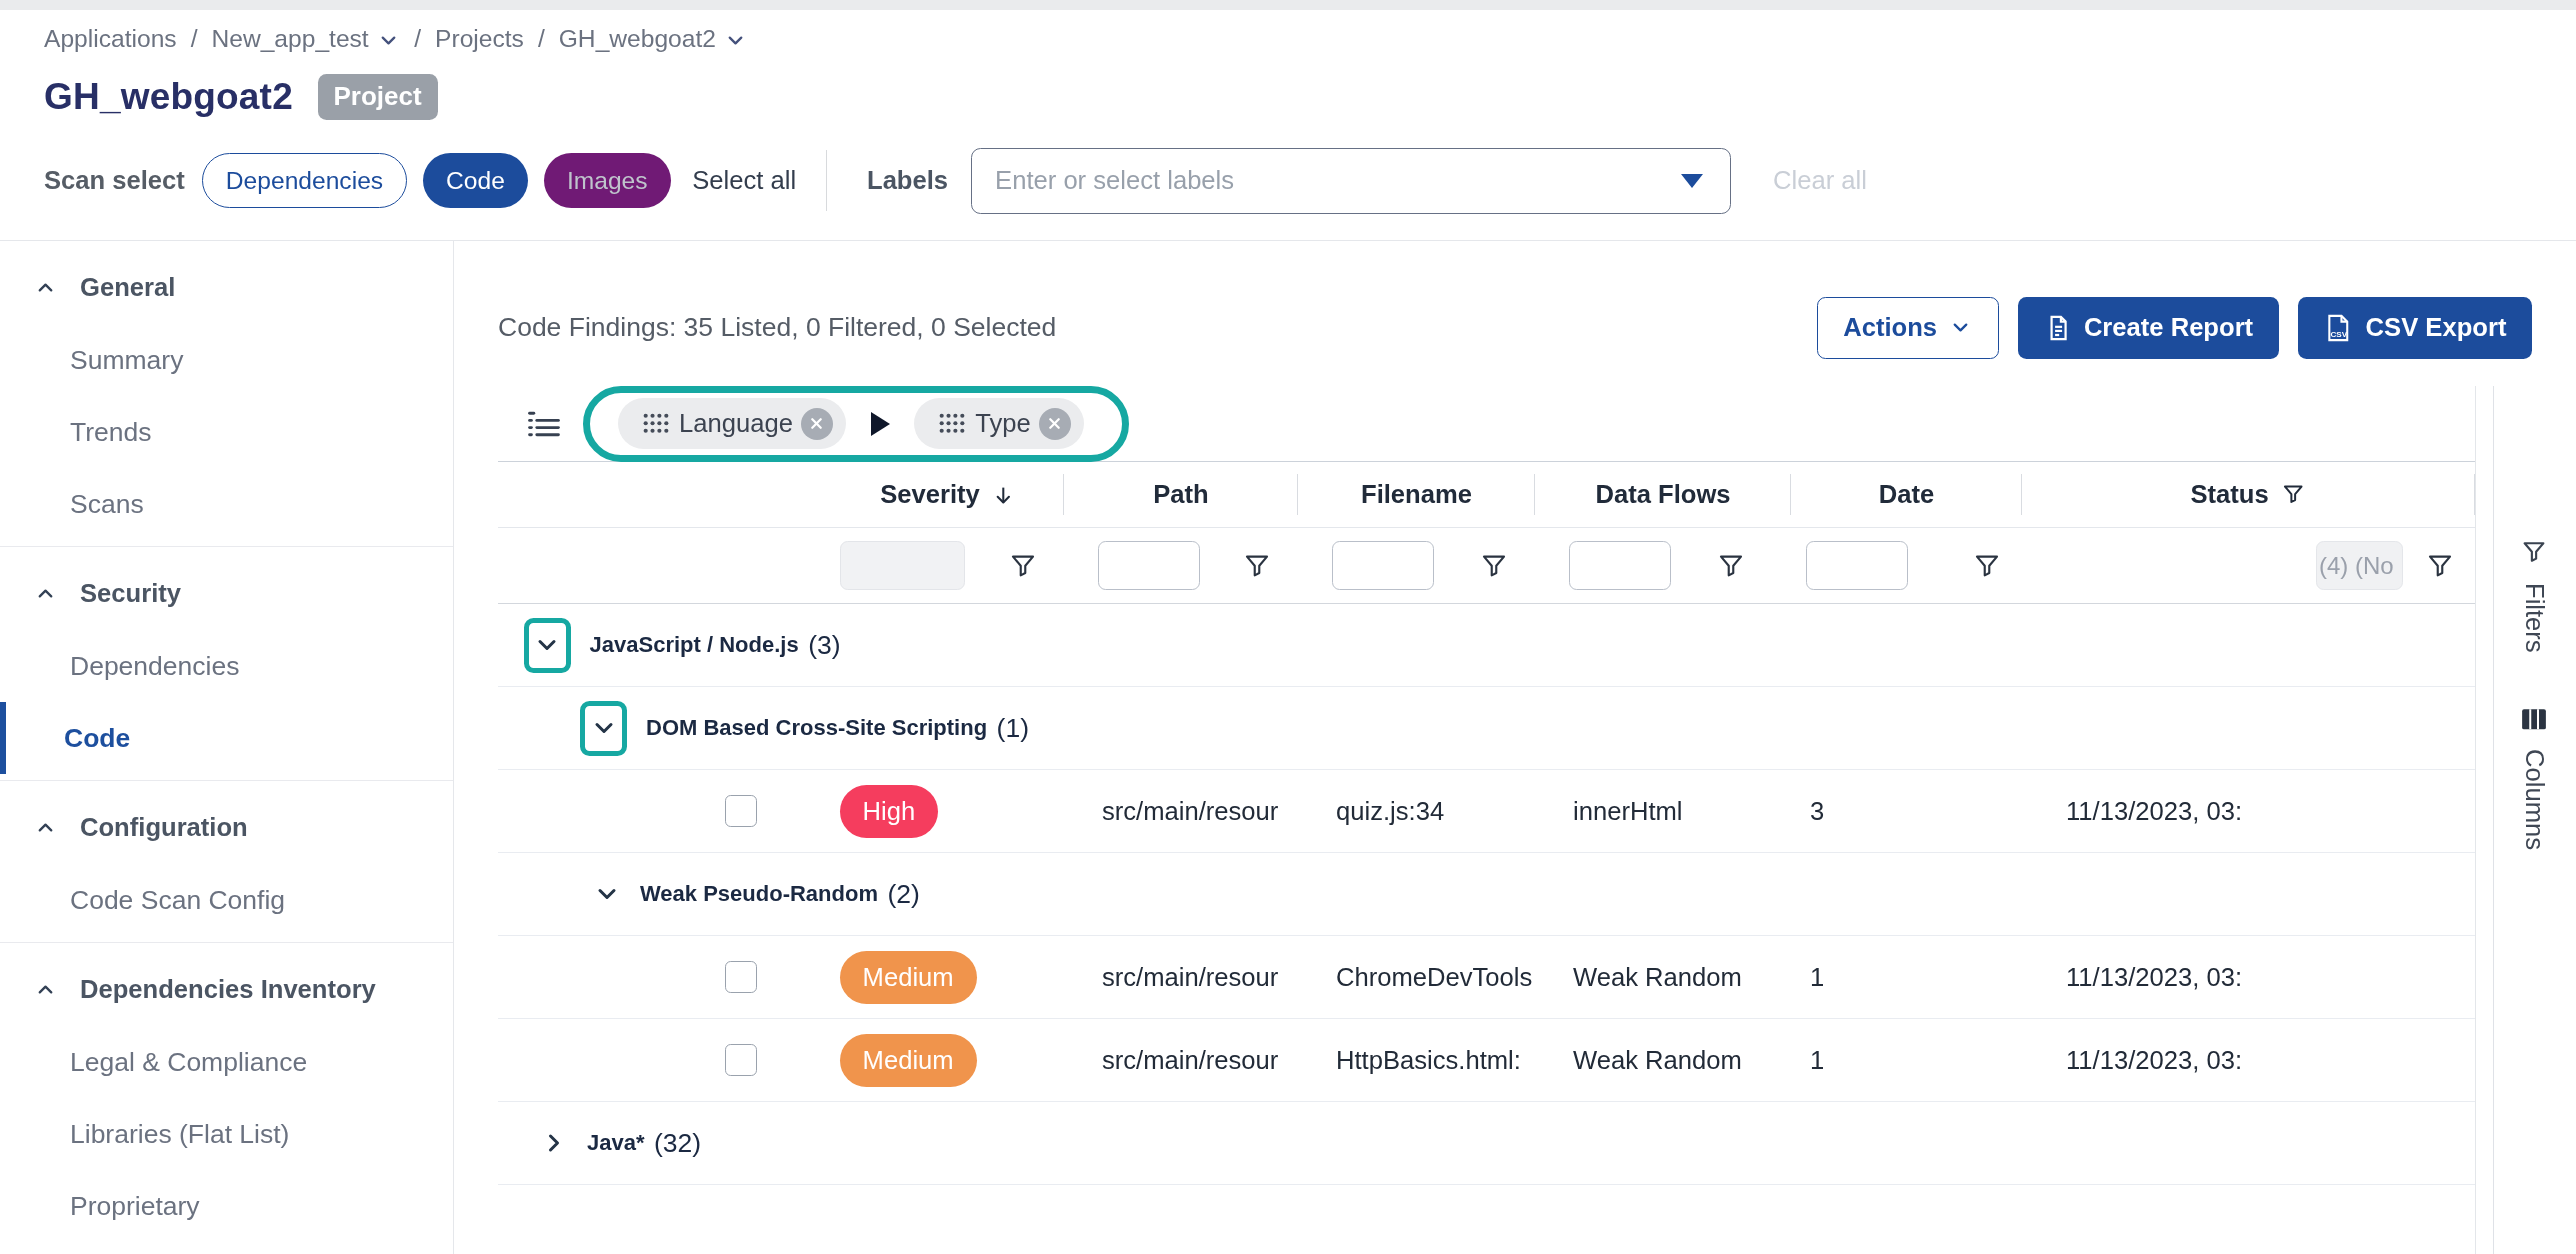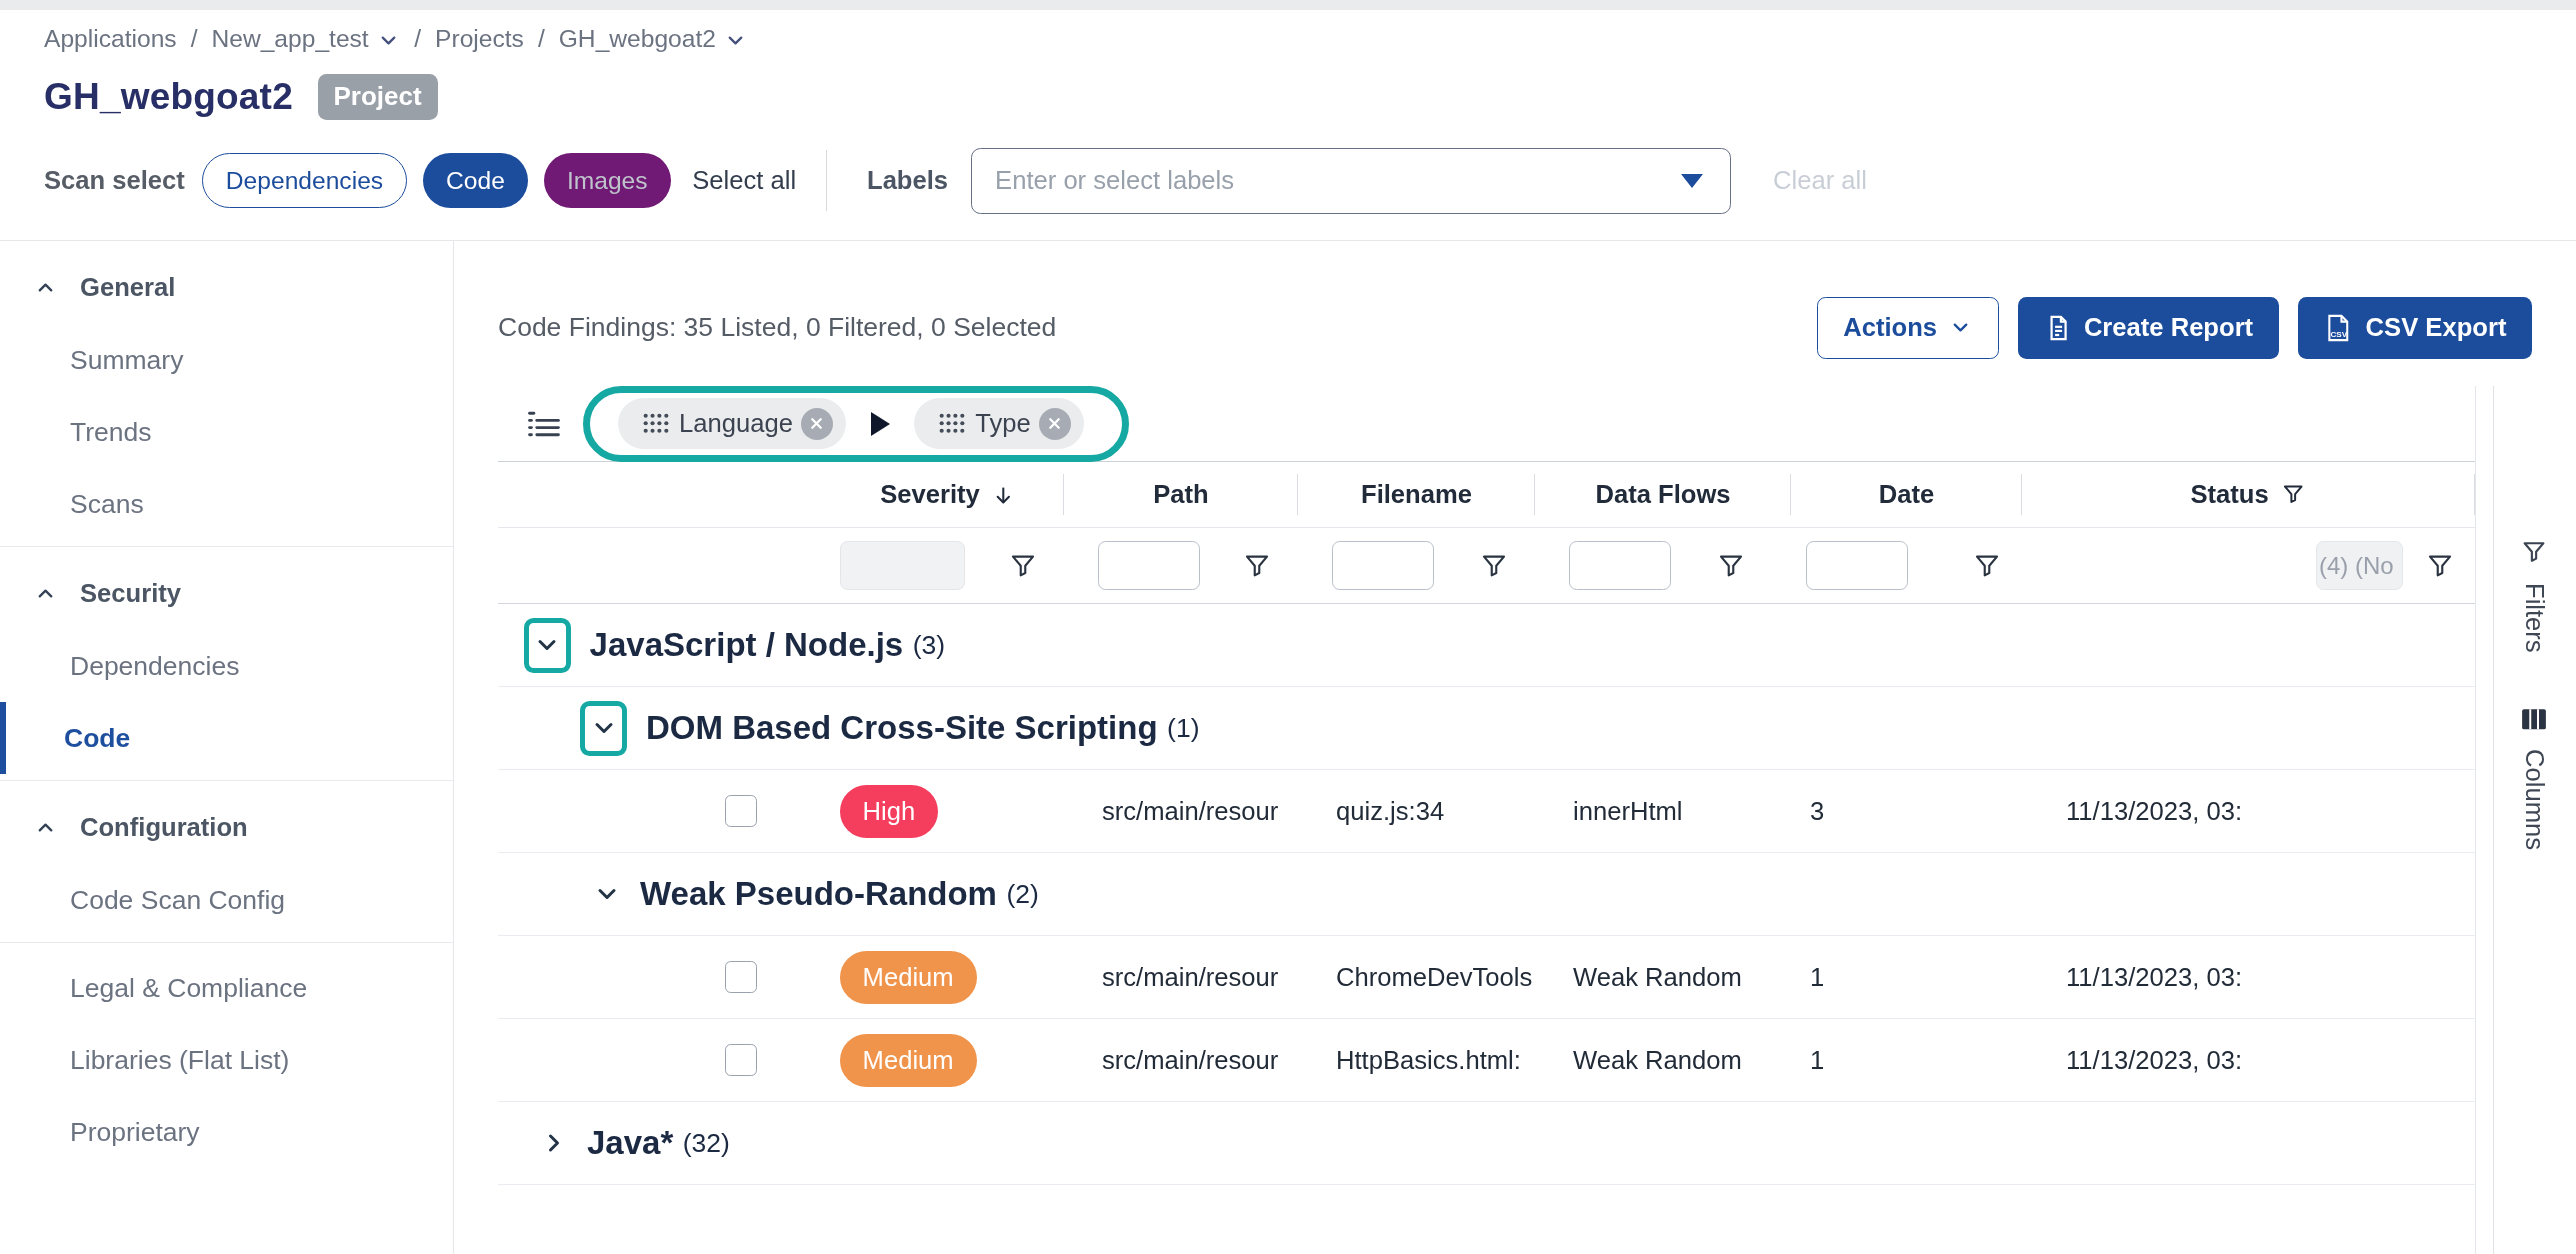--- a/index.html
+++ b/index.html
@@ -97,21 +97,21 @@
         font-size:24px;display:flex;align-items:center;padding-left:2px;box-sizing:border-box;
         overflow:hidden;white-space:nowrap;cursor:pointer;margin-left:21px;}
   .ffunnel{margin-left:auto;display:inline-flex;cursor:pointer;}
 
   .tbody{display:flex;flex-direction:column;}
   .trow{height:83px;display:flex;align-items:center;border-bottom:0.9px solid #e9ecf1;box-sizing:border-box;}
   .trow.group{cursor:pointer;}
   .annbox{width:47px;height:55px;box-sizing:border-box;border:5.7px solid #16a8a2;border-radius:9.5px;
         display:inline-flex;align-items:center;justify-content:center;flex:none;}
   .gchev{display:inline-flex;align-items:center;}
-  .glabel{font-size:33px;font-weight:700;color:#1b2942;margin-left:19px;white-space:nowrap;}
+  .glabel{font-size:22px;font-weight:700;color:#1b2942;margin-left:19px;white-space:nowrap;}
   .gcount{font-size:26.5px;color:#1b2942;margin-left:9.5px;}
   .cell{height:100%;display:flex;align-items:center;padding-left:38px;box-sizing:border-box;
         overflow:hidden;white-space:nowrap;font-size:25.6px;color:#222b38;}
   .cell.col-select{padding-left:0;}
   .cell.col-severity{padding-left:7.6px;}
   .checkbox{width:32px;height:32px;border:1.9px solid #9aa2ad;border-radius:5.7px;background:#fff;margin-left:227px;
         box-sizing:border-box;cursor:pointer;flex:none;}
   .sevpill{height:53px;border-radius:26.5px;display:inline-flex;align-items:center;padding:0 23px;color:#fff;font-size:25.6px;}
 
   .col-select{width:334px;flex:none;}
@@ -211,20 +211,28 @@
             <span class="side-chev">
               <svg width="23" height="23" viewBox="0 0 24 24" fill="none" stroke="#334155" stroke-width="2.4" stroke-linecap="round" stroke-linejoin="round">
                 <polyline points="6 15 12 9 18 15"></polyline>
               </svg>
             </span>
             <span class="t">Configuration</span>
           </div>
           <div class="side-item">Code Scan Config</div>
         </div>
         <div class="side-section">
+          <div class="side-heading">
+            <span class="side-chev">
+              <svg width="23" height="23" viewBox="0 0 24 24" fill="none" stroke="#334155" stroke-width="2.4" stroke-linecap="round" stroke-linejoin="round">
+                <polyline points="6 15 12 9 18 15"></polyline>
+              </svg>
+            </span>
+            <span class="t">Dependencies Inventory</span>
+          </div>
           <div class="side-item">Legal &amp; Compliance</div>
           <div class="side-item">Libraries (Flat List)</div>
           <div class="side-item">Proprietary</div>
         </div>
       </div>
 
     <div class="content">
       <div class="toolbar">
         <span class="summary">Code Findings: 35 Listed, 0 Filtered, 0 Selected</span>
         <span class="tb-buttons">

